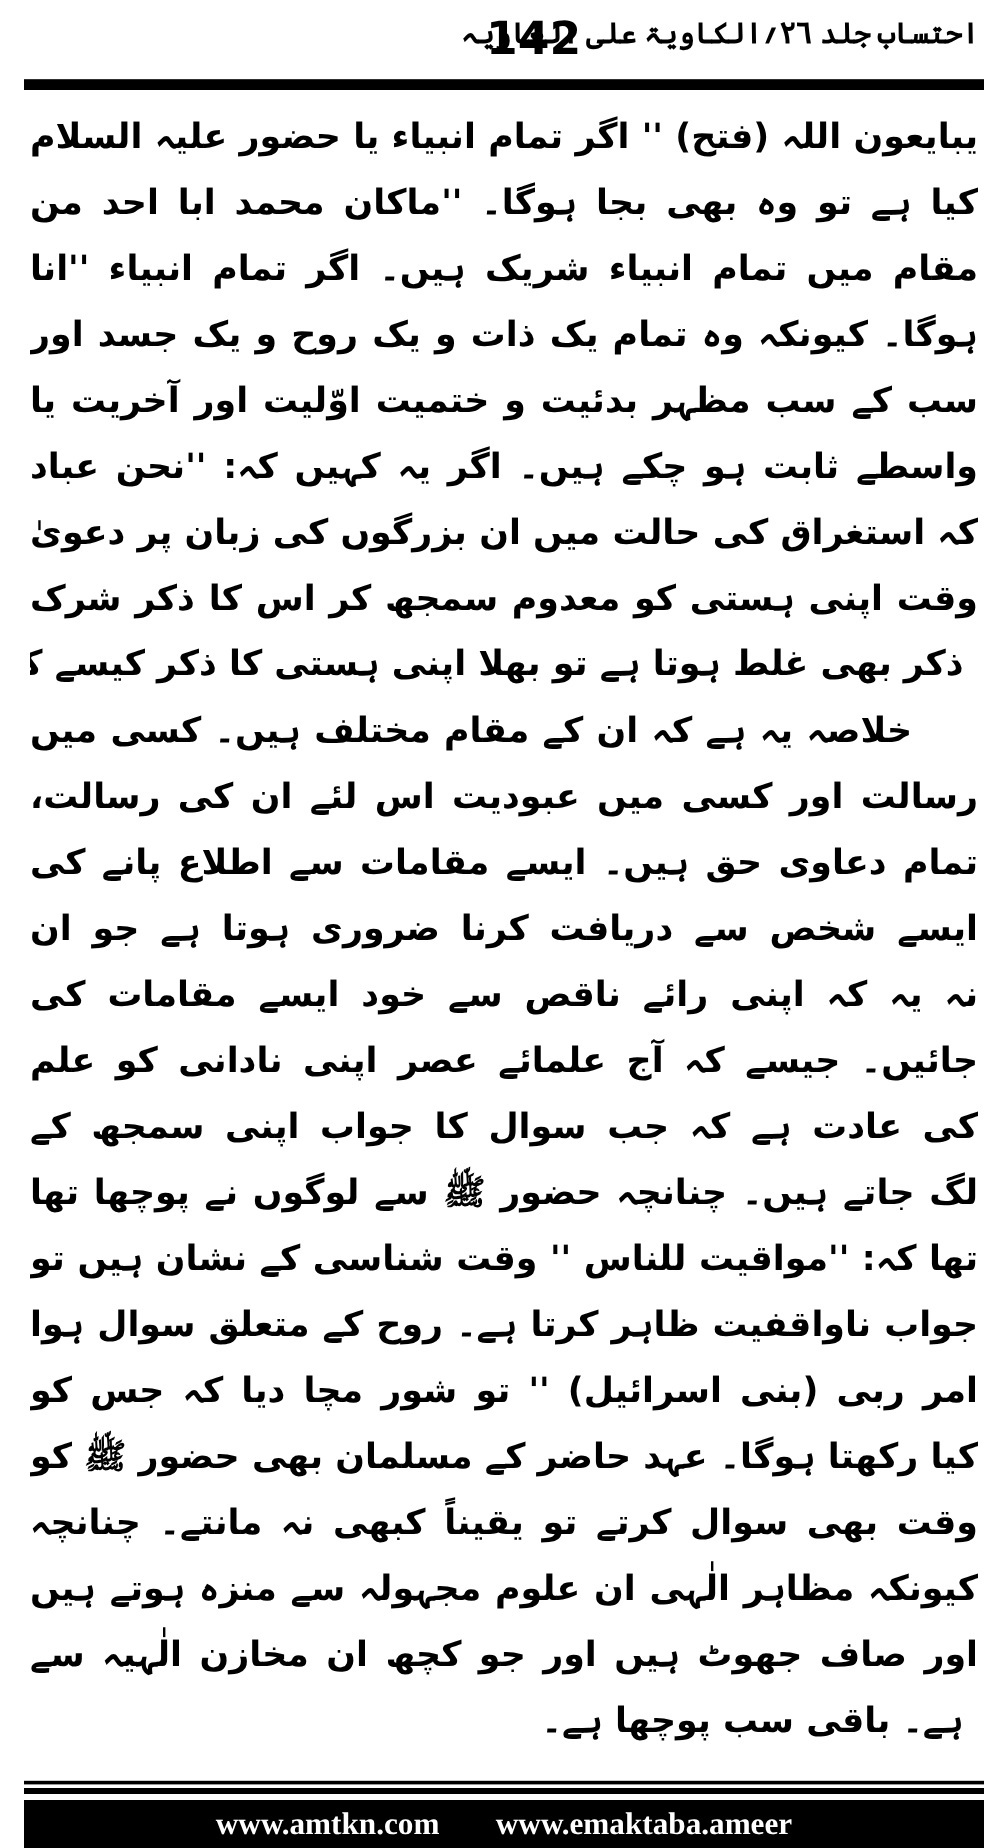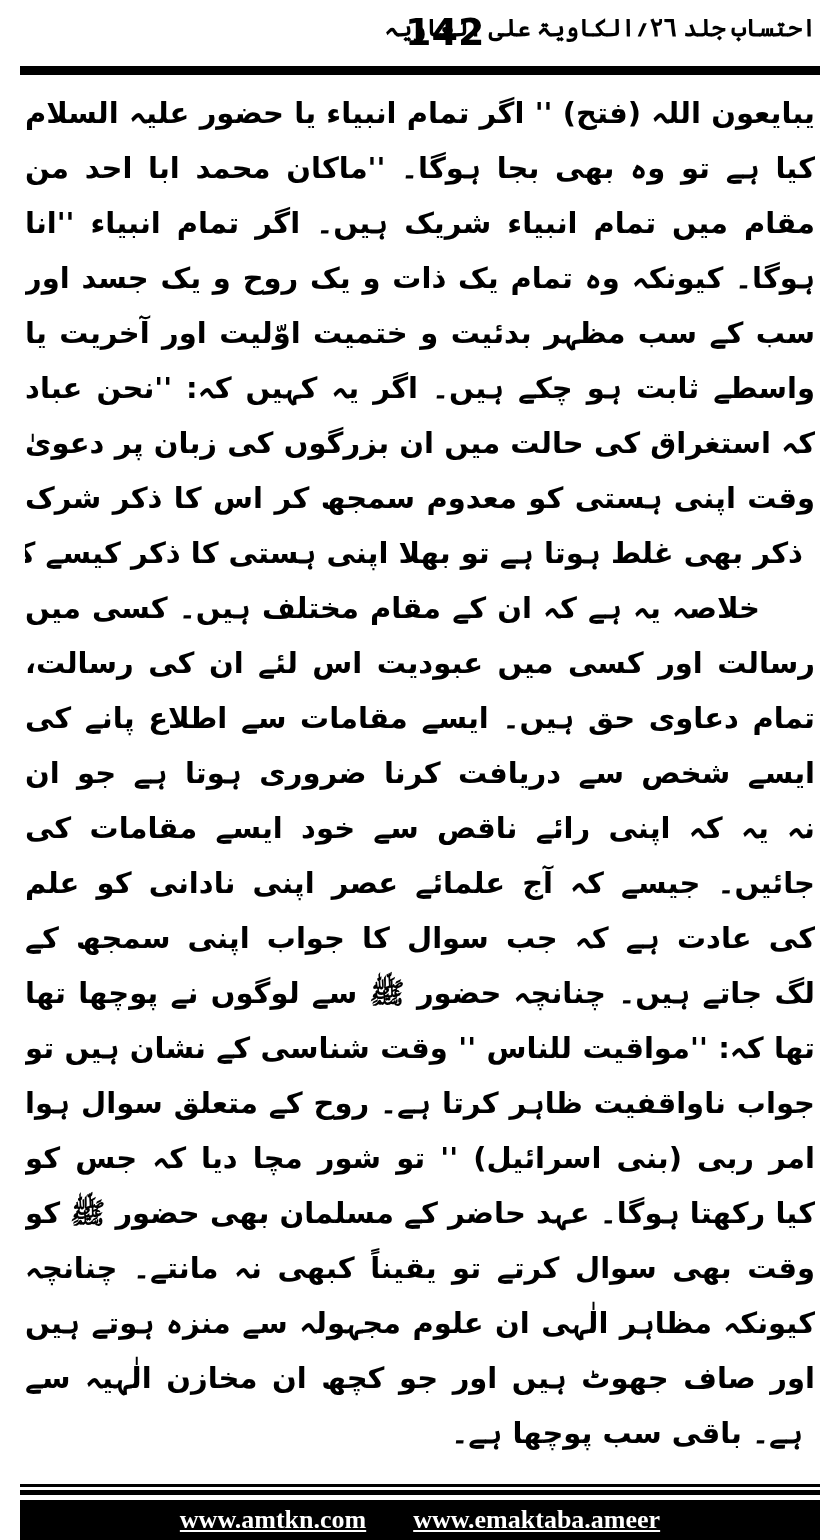--- a/index.html
+++ b/index.html
@@ -103,21 +103,20 @@
     background: #000000;
     color: #ffffff;
     display: flex;
     align-items: center;
     justify-content: center;
     gap: 47px;
     font-family: "Liberation Serif", serif;
     font-weight: bold;
     font-size: 26px;
     white-space: nowrap;
-    text-decoration: underline;
   }
 </style>
 </head>
 <body>
 
 <div class="page">
 
   <div class="header">
     <div class="header-pagenum">142</div>
     <div class="header-title">احتساب جلد ۲۶؍الکاویۃ علی الغاویہ</div>

